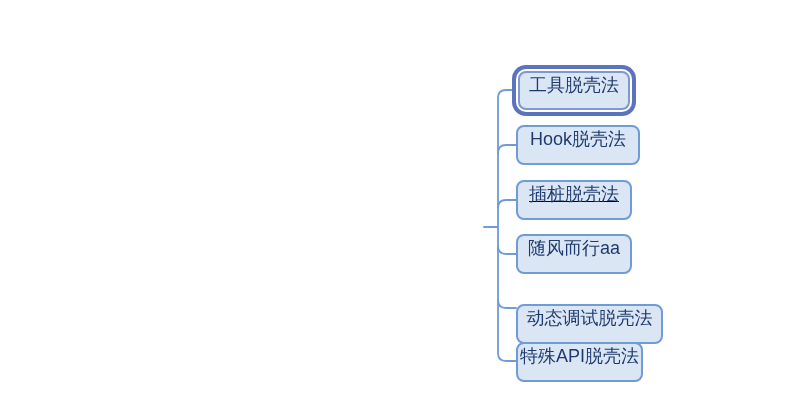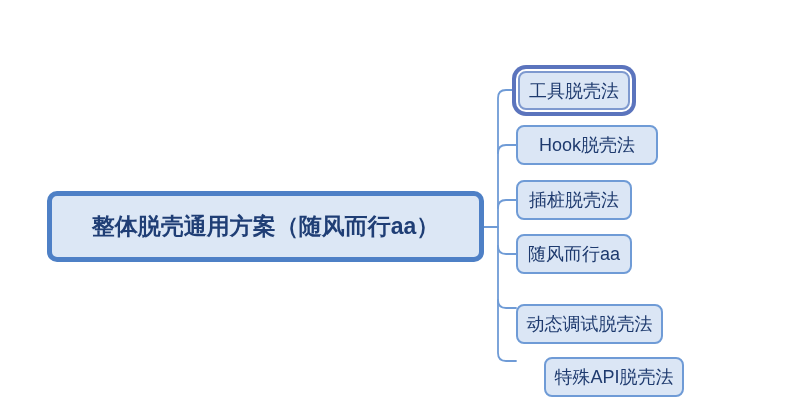--- a/index.html
+++ b/index.html
@@ -51,60 +51,56 @@
     white-space: nowrap;
   }
   .child-node {
     position: absolute;
     box-sizing: border-box;
     height: 40px;
     background: #dbe6f5;
     border: 2px solid #6f9bd6;
     border-radius: 8px;
     display: flex;
-    align-items: center;
     justify-content: center;
     cursor: default;
   }
   .child-node span {
     font-size: 18px;
     color: #1e3a6e;
     white-space: nowrap;
   }
   .child-node.selected {
     border: 2px solid #7e99cf;
     box-shadow: 0 0 0 2px #ffffff, 0 0 0 6px #5b74bd;
   }
   .c1 { left: 518px; top: 71px;  width: 112px; height: 39px; }
-  .c2 { left: 516px; top: 125px; width: 142px; }
-  .c3 { left: 516px; top: 180px; width: 116px; }
+  .c2 { left: 516px; top: 125px; width: 124px; }
+  .c3 { left: 516px; top: 180px; width: 116px; text-decoration: underline; }
   .c4 { left: 516px; top: 234px; width: 116px; }
   .c5 { left: 516px; top: 304px; width: 147px; }
-  .c6 { left: 516px; top: 357px; width: 140px; margin-left: 28px; }
+  .c6 { left: 516px; top: 342px; width: 127px; }
 </style>
 </head>
 <body>
 
 <div class="canvas">
 
   <svg class="connectors" viewBox="0 0 789 404" xmlns="http://www.w3.org/2000/svg">
 
     <path d="M484,227 H498"></path>
 
     <path d="M512,90 H506 Q498,90 498,98 V353 Q498,361 506,361 H516"></path>
 
     <path d="M498,153 Q498,145 506,145 H516"></path>
     <path d="M498,208 Q498,200 506,200 H516"></path>
     <path d="M498,246 Q498,254 506,254 H516"></path>
     <path d="M498,300 Q498,308 506,308 H516"></path>
   </svg>
 
-  <div class="root-node">
-    <span>整体脱壳通用方案（随风而行aa）</span>
-  </div>
 
   <div class="child-node c1 selected">
     <span>工具脱壳法</span>
   </div>
 
   <div class="child-node c2">
     <span>Hook脱壳法</span>
   </div>
 
   <div class="child-node c3">

